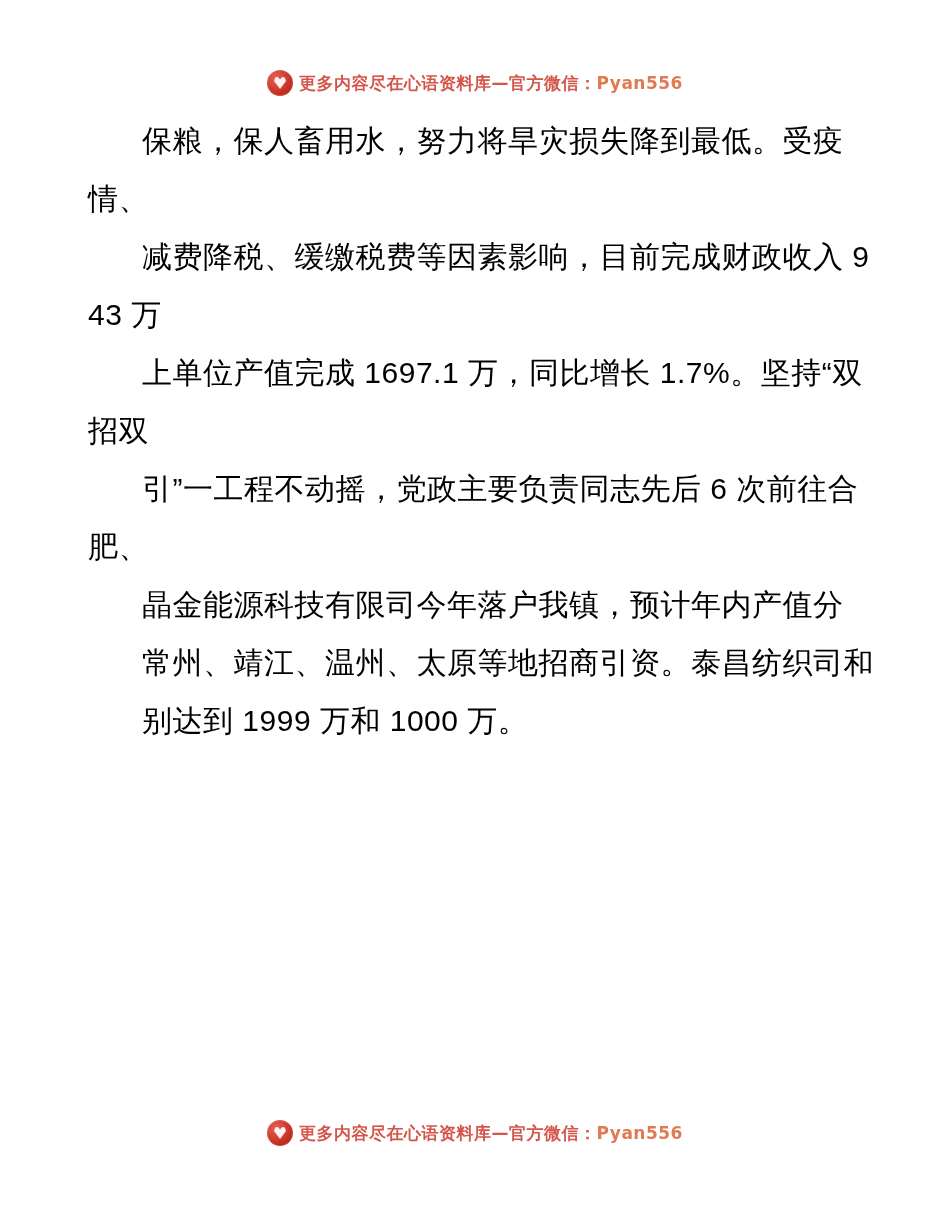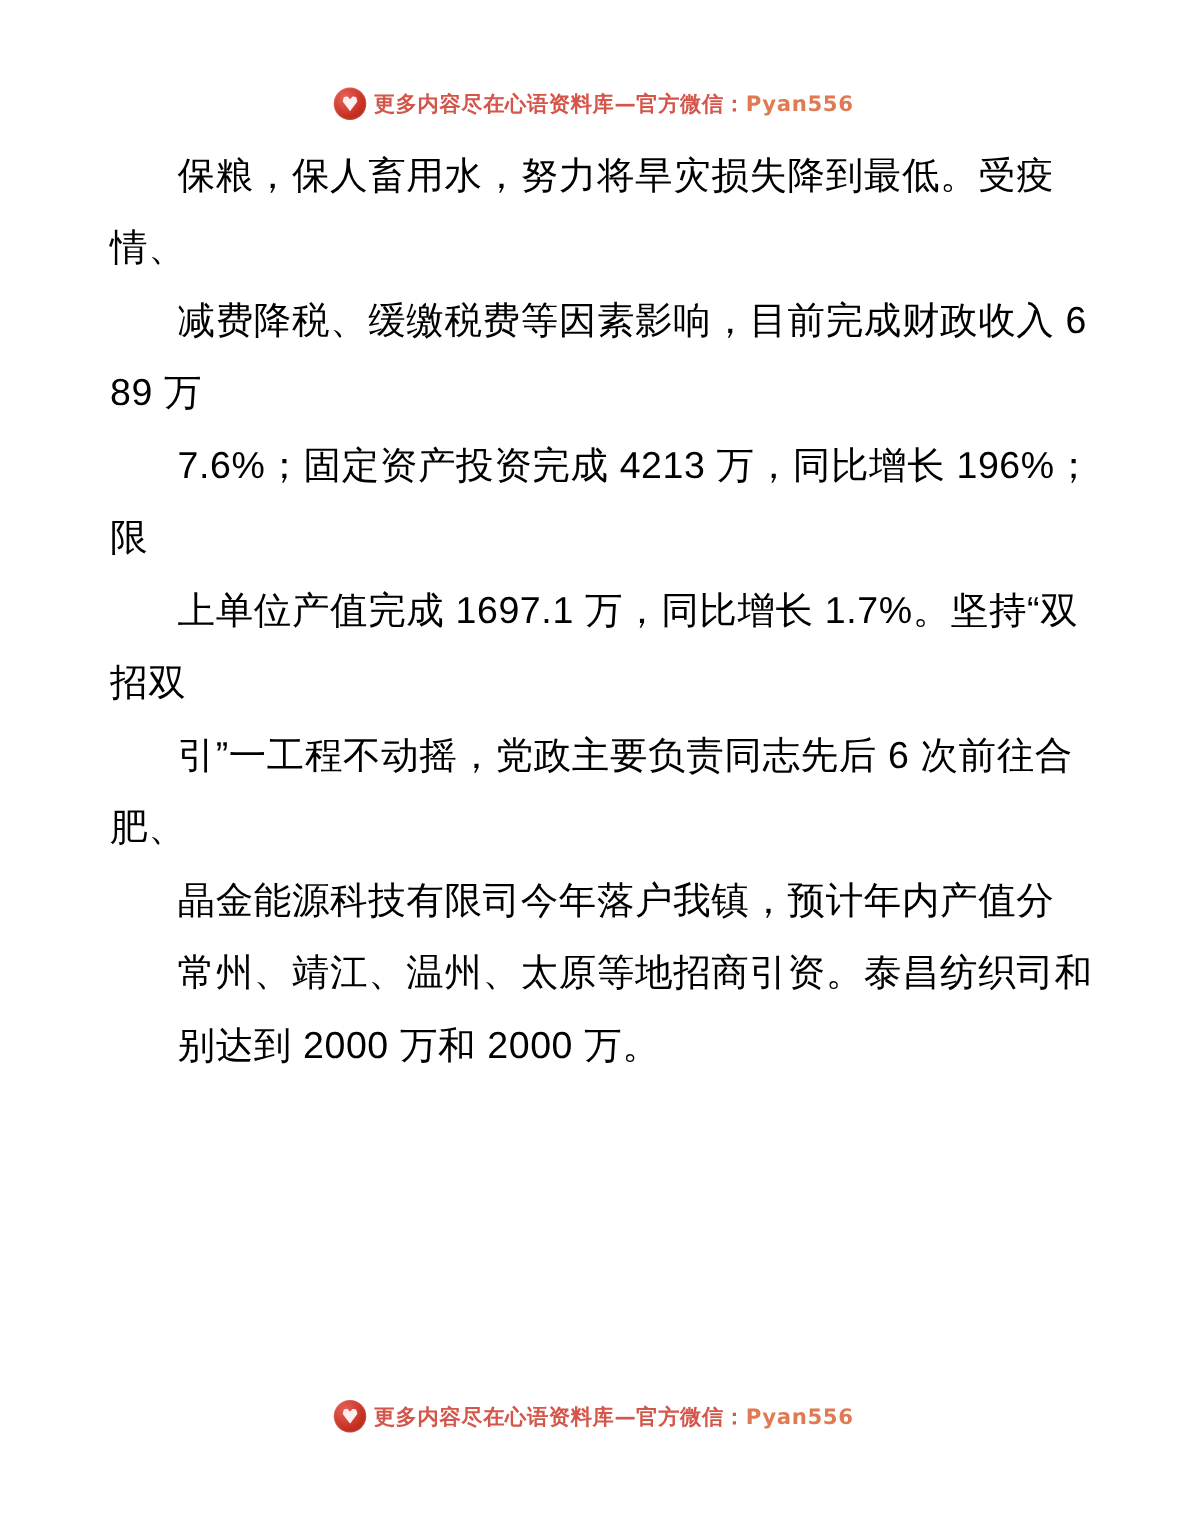--- a/index.html
+++ b/index.html
@@ -89,27 +89,26 @@
 
 <div class="page">
 
   <div class="watermark top">
     <span class="wm-logo"></span>
     <span class="wm-text"><span class="wm-wechat">更多内容尽在心语资料库—官方微信：</span><span class="wm-id">Pyan556</span></span>
   </div>
 
   <div class="doc-body">
     <p class="para">保粮，保人畜用水，努力将旱灾损失降到最低。受疫情、</p>
-    <p class="para">减费降税、缓缴税费等因素影响，目前完成财政收入 689 万</p>
-    <p class="para">7.6%；固定资产投资完成 4213 万，同比增长 196%；限</p>
+    <p class="para">减费降税、缓缴税费等因素影响，目前完成财政收入 943 万</p>
     <p class="para">上单位产值完成 1697.1 万，同比增长 1.7%。坚持“双招双</p>
     <p class="para">引”一工程不动摇，党政主要负责同志先后 6 次前往合肥、</p>
     <p class="para">晶金能源科技有限司今年落户我镇，预计年内产值分</p>
     <p class="para">常州、靖江、温州、太原等地招商引资。泰昌纺织司和</p>
-    <p class="para">别达到 2000 万和 2000 万。</p>
+    <p class="para">别达到 1999 万和 1000 万。</p>
   </div>
 
   <div class="watermark bottom">
     <span class="wm-logo"></span>
     <span class="wm-text"><span class="wm-wechat">更多内容尽在心语资料库—官方微信：</span><span class="wm-id">Pyan556</span></span>
   </div>
 
 </div>
 
 </body></html>

